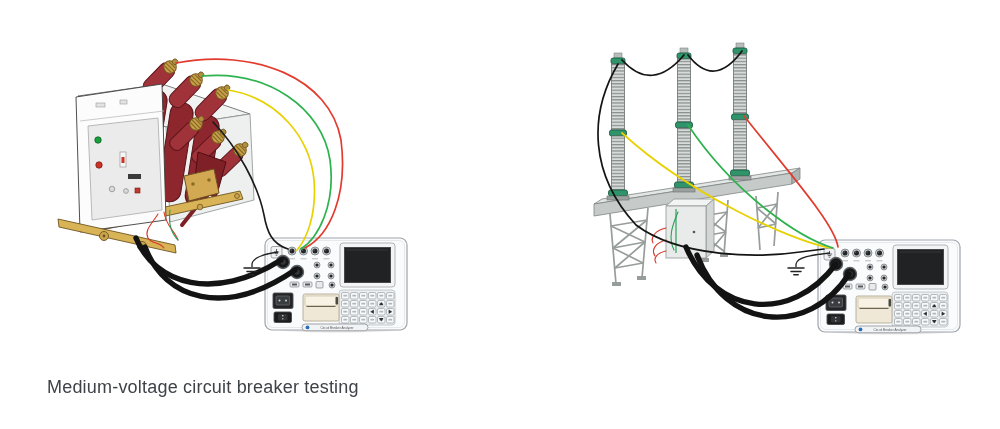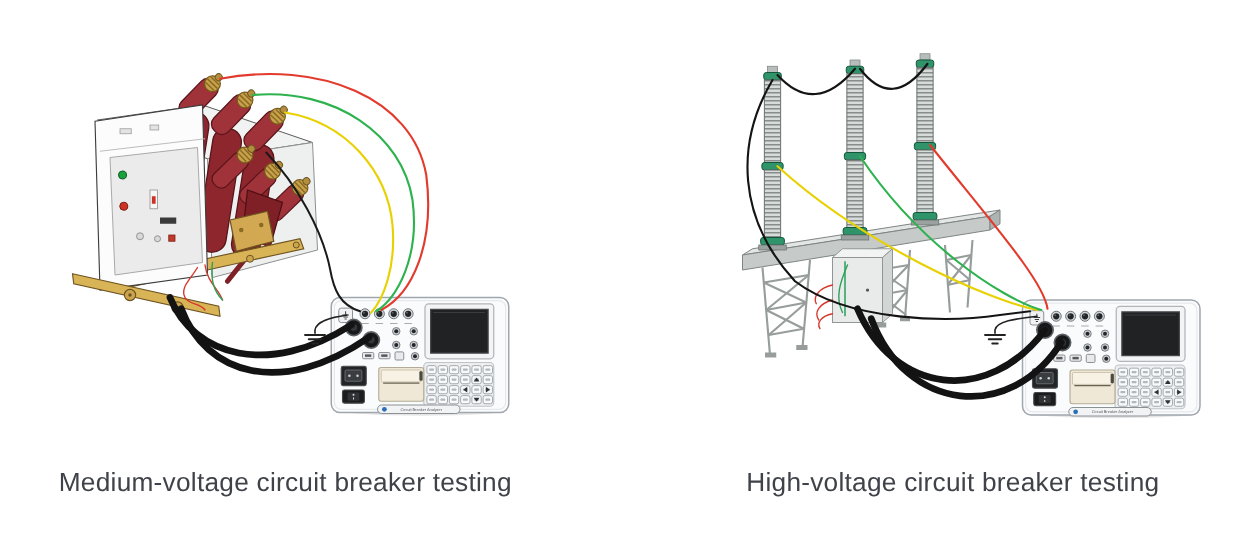--- a/index.html
+++ b/index.html
@@ -1,19 +1,19 @@
 <!DOCTYPE html>
 <html><head>
 <meta charset="utf-8">
 <style>
   html,body{margin:0;padding:0;background:#ffffff;}
   #page{position:relative;width:1000px;height:429px;background:#ffffff;overflow:hidden;
         font-family:"Liberation Sans",sans-serif;}
   #art{position:absolute;left:0;top:0;}
-  .caption{position:absolute;top:376px;font-size:21px;line-height:22px;color:#3f4349;
+  .caption{position:absolute;top:376px;font-size:18px;line-height:22px;color:#3f4349;
            letter-spacing:0.2px;white-space:nowrap;}
   .cap-left{left:47px;}
   .cap-right{left:597px;}
 </style>
 </head>
 <body>
 
 <div id="page">
 
 <svg id="art" width="1000" height="360" viewBox="0 0 1000 360" xmlns="http://www.w3.org/2000/svg" xmlns:xlink="http://www.w3.org/1999/xlink">
@@ -377,15 +377,14 @@
     </g>
 
     <g>
       <path d="M830,253 C812,255 797,257 796,264 L796,267" fill="none" stroke="#222" stroke-width="1.3"></path>
       <use href="#earth" transform="translate(796,268)"></use>
     </g>
   </g>
 </svg>
 
 <div class="caption cap-left">Medium-voltage circuit breaker testing</div>
-<div class="caption cap-right">High-voltage circuit breaker testing</div>
 
 </div>
 
 </body></html>

